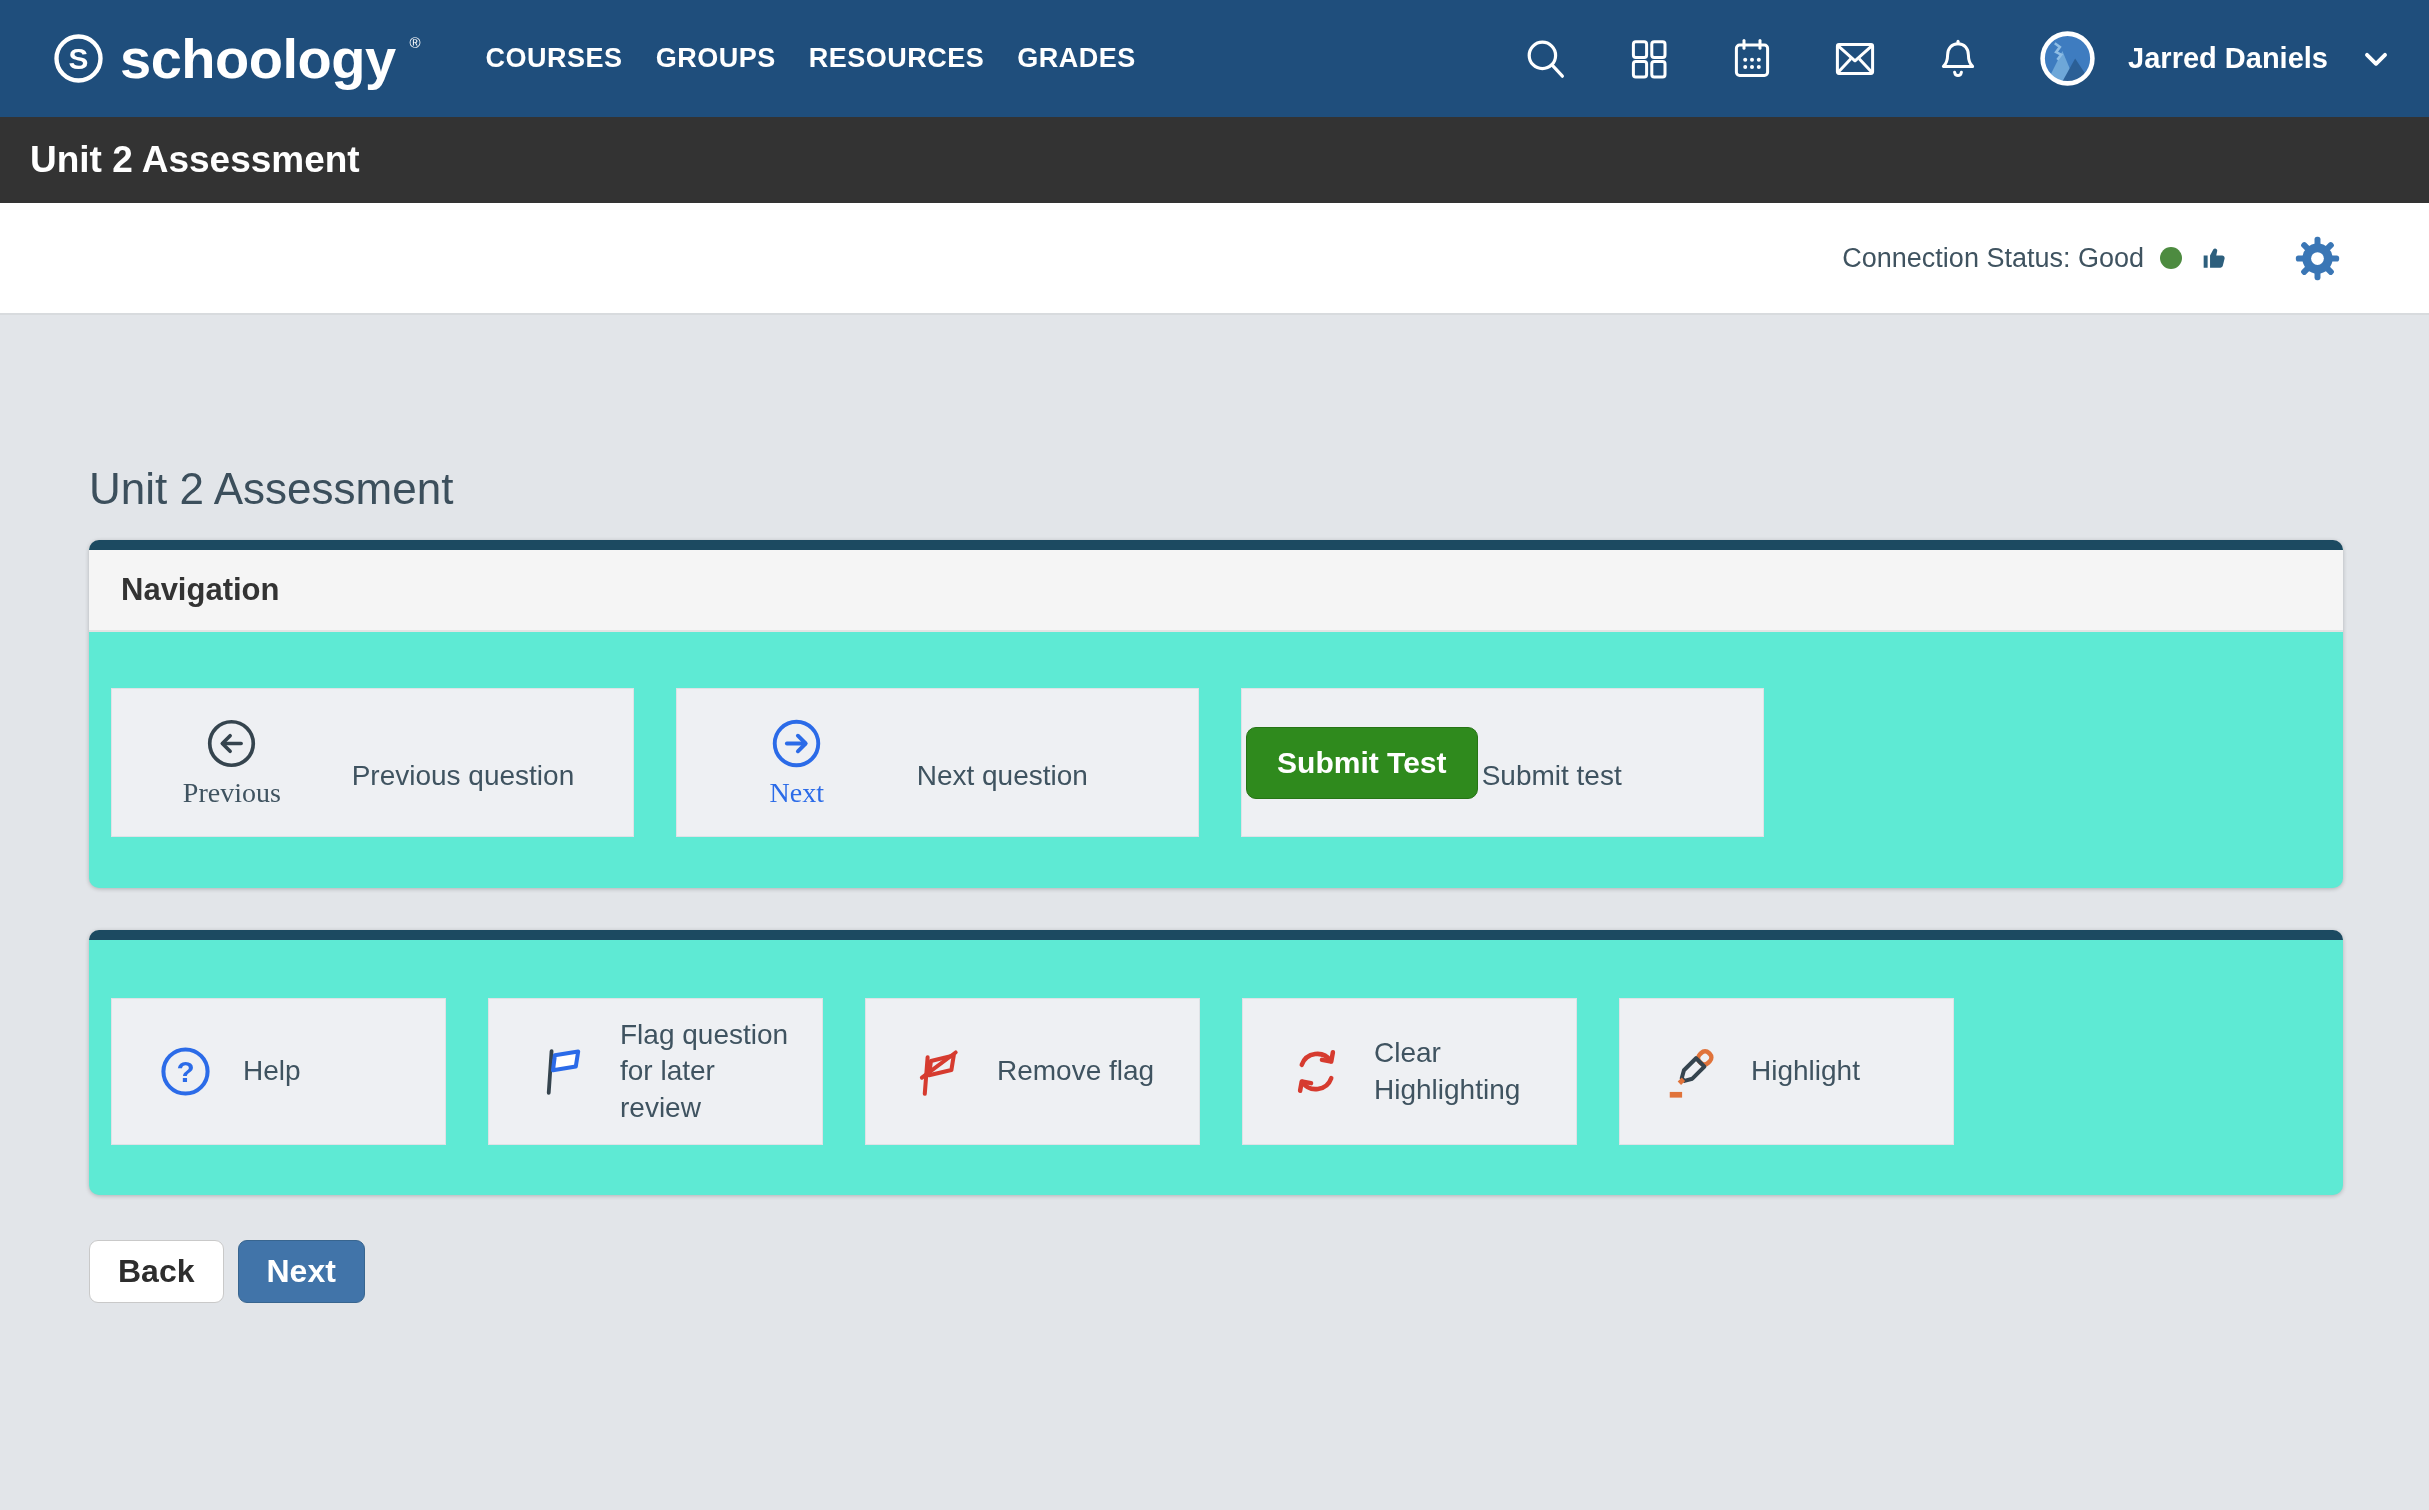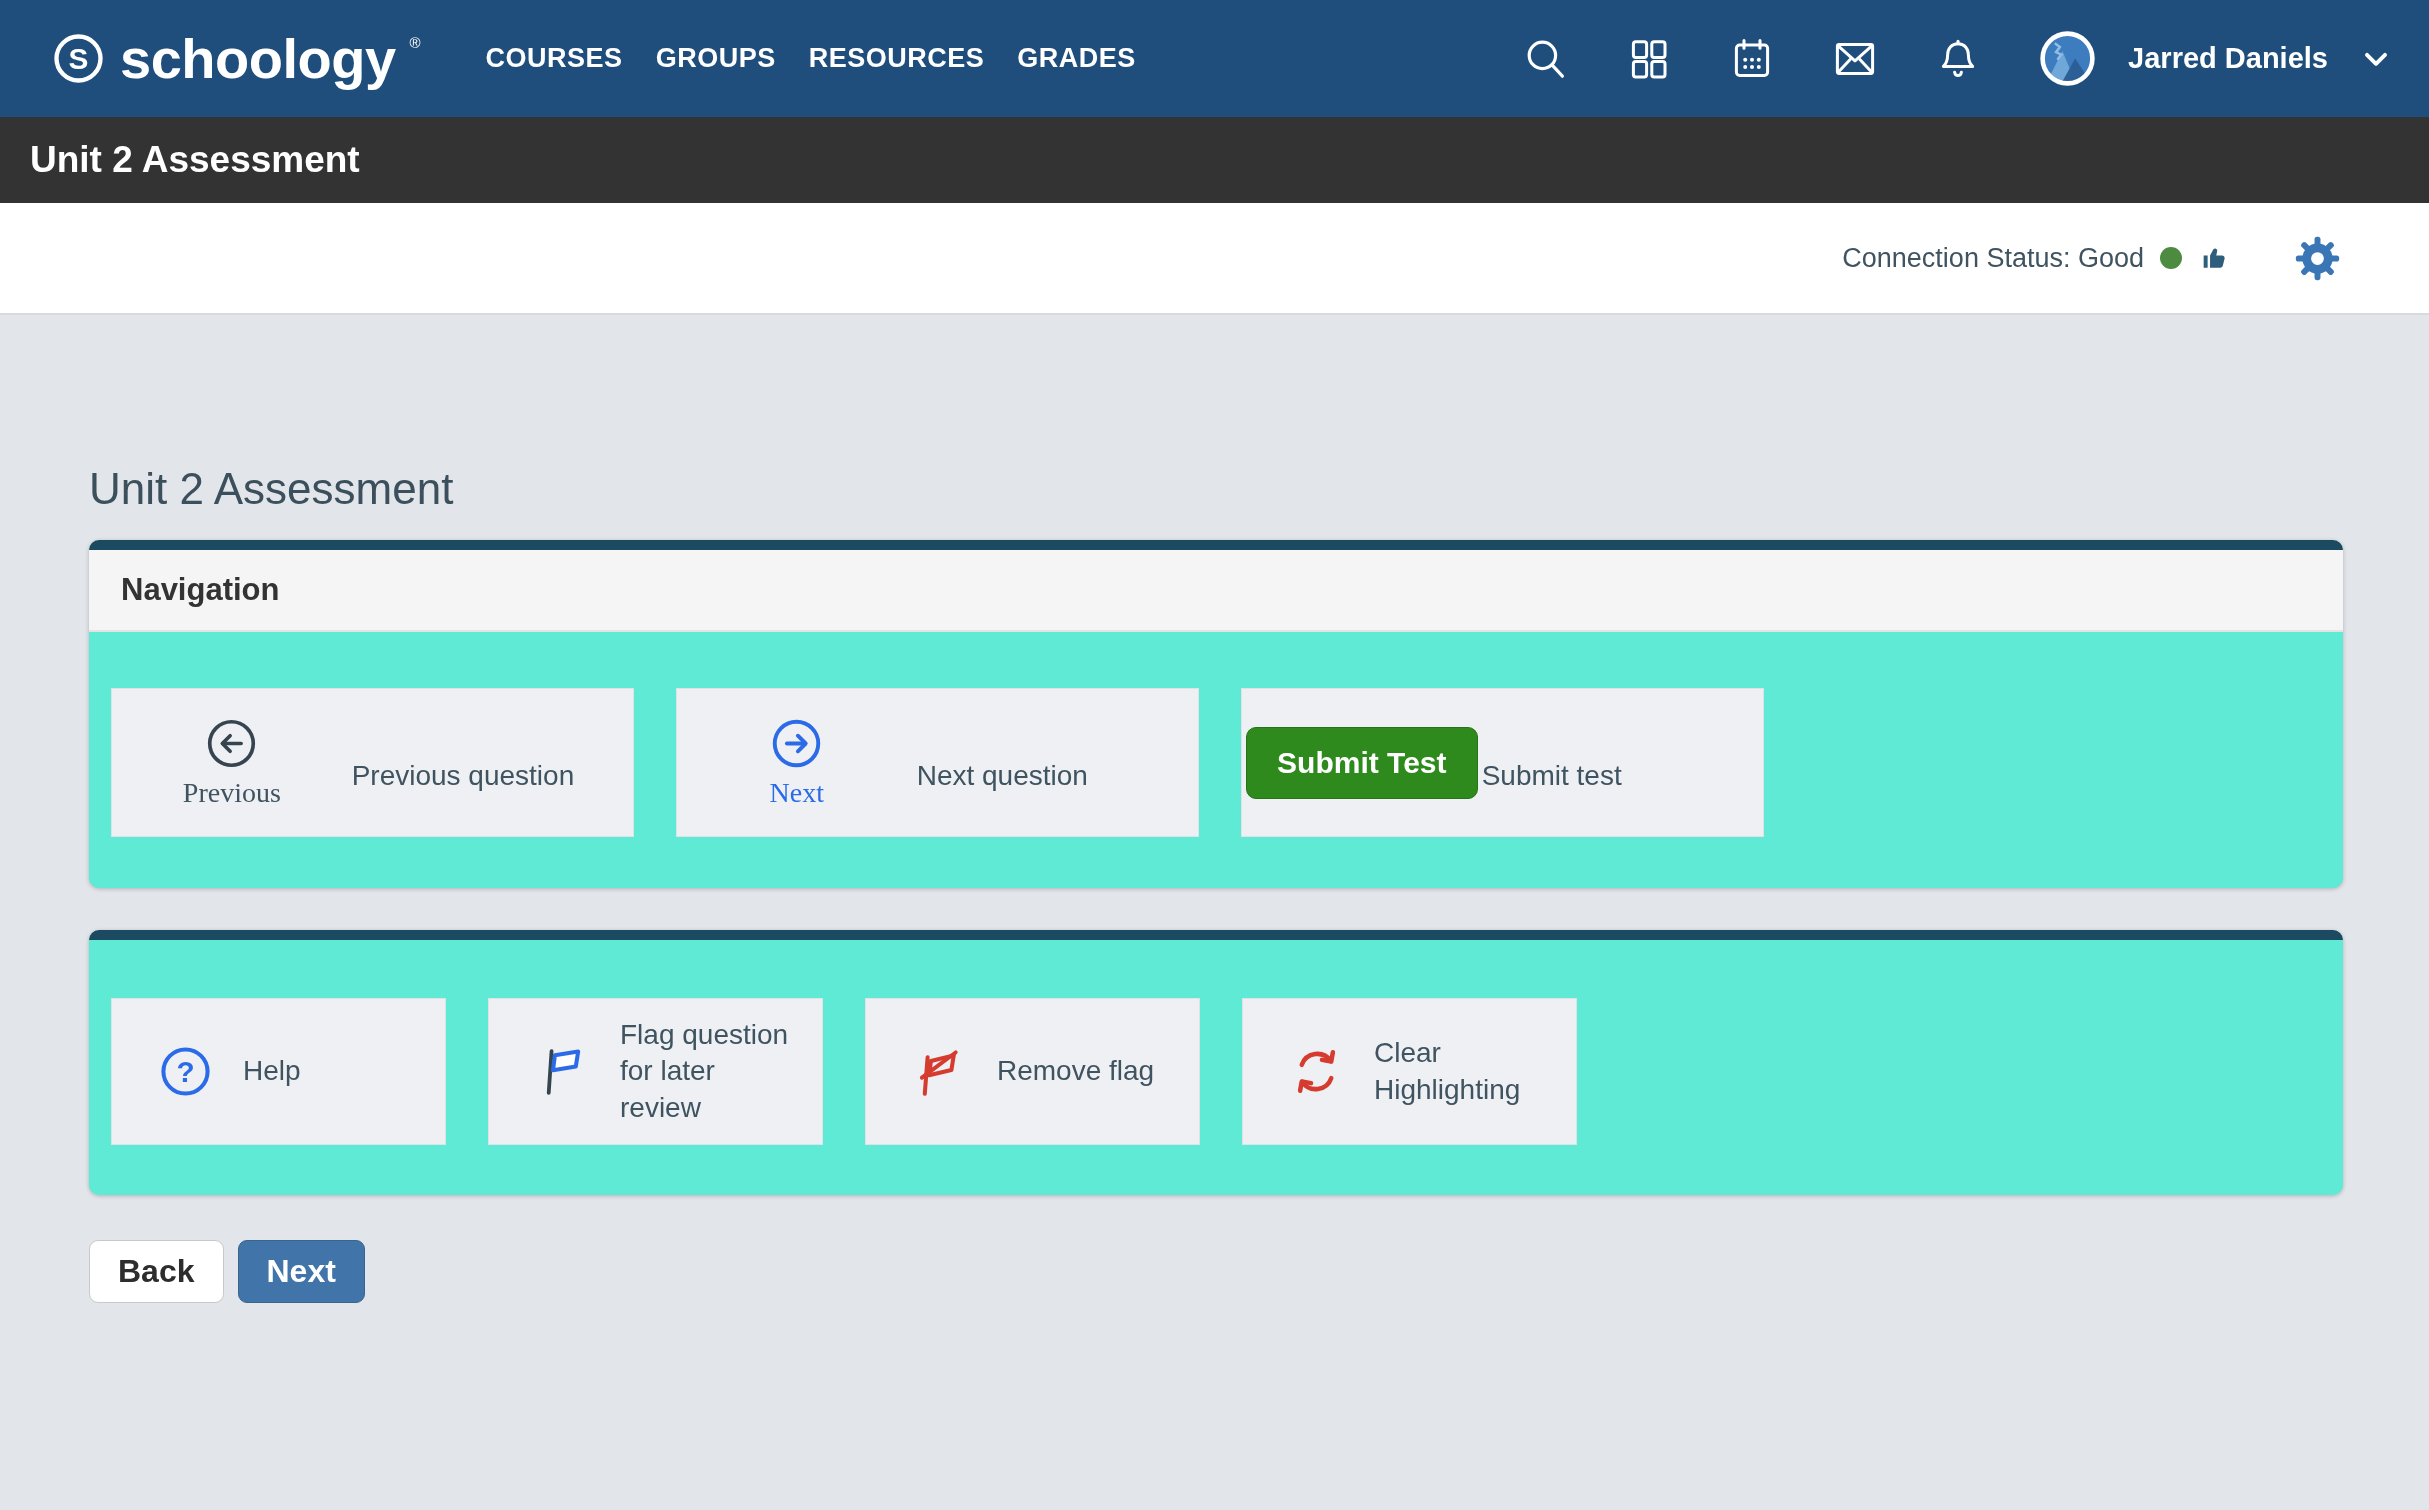--- a/index.html
+++ b/index.html
@@ -325,20 +325,33 @@
           <svg viewBox="0 0 24 24" fill="none" stroke="#d63b2f" stroke-width="1.9" stroke-linecap="round" stroke-linejoin="round">
             <path d="M5.8 9.2 A6.9 6.9 0 0 1 18 7.6"></path>
             <path d="M18.9 3.9 L18.2 7.8 L14.3 7.1"></path>
             <path d="M18.2 14.8 A6.9 6.9 0 0 1 6 16.4"></path>
             <path d="M5.1 20.1 L5.8 16.2 L9.7 16.9"></path>
           </svg>
         </div>
         <span class="tool-label">Clear Highlighting</span>
       </div>
 
+      <div class="card tool-card">
+        <div class="tool-icon">
+          <svg viewBox="0 0 24 24">
+            <g transform="rotate(45 12 11)">
+              <rect x="9.5" y="1.6" width="5" height="5.4" rx="2.2" fill="none" stroke="#e0733a" stroke-width="1.9"></rect>
+              <path d="M9.5 7 h5 v7.2 l-1.7 3 h-1.6 l-1.7-3 z" fill="none" stroke="#35444e" stroke-width="1.7" stroke-linejoin="round"></path>
+              <rect x="11" y="17" width="2" height="2.4" fill="#e0733a"></rect>
+            </g>
+            <line x1="2" y1="21.8" x2="7.2" y2="21.8" stroke="#e0733a" stroke-width="2.4"></line>
+          </svg>
+        </div>
+        <span class="tool-label">Highlight</span>
+      </div>
 
     </div>
   </section>
 
   <div class="footer-actions">
     <button class="btn btn-back">Back</button>
     <button class="btn btn-next">Next</button>
   </div>
 </main>
 

